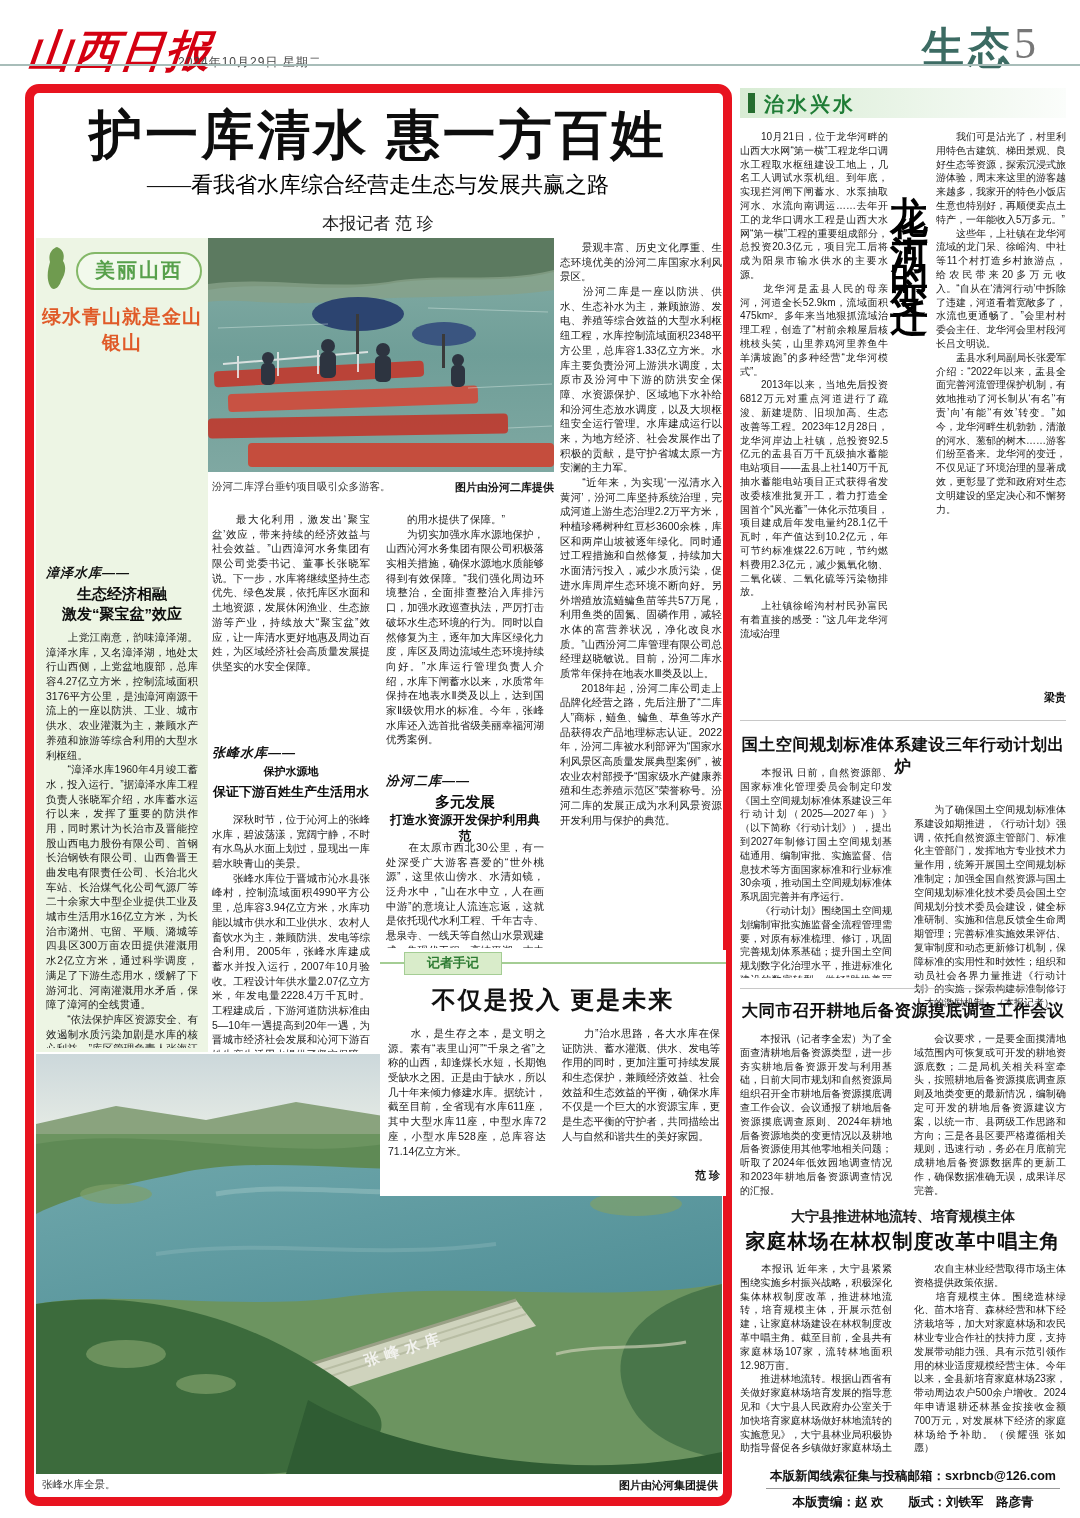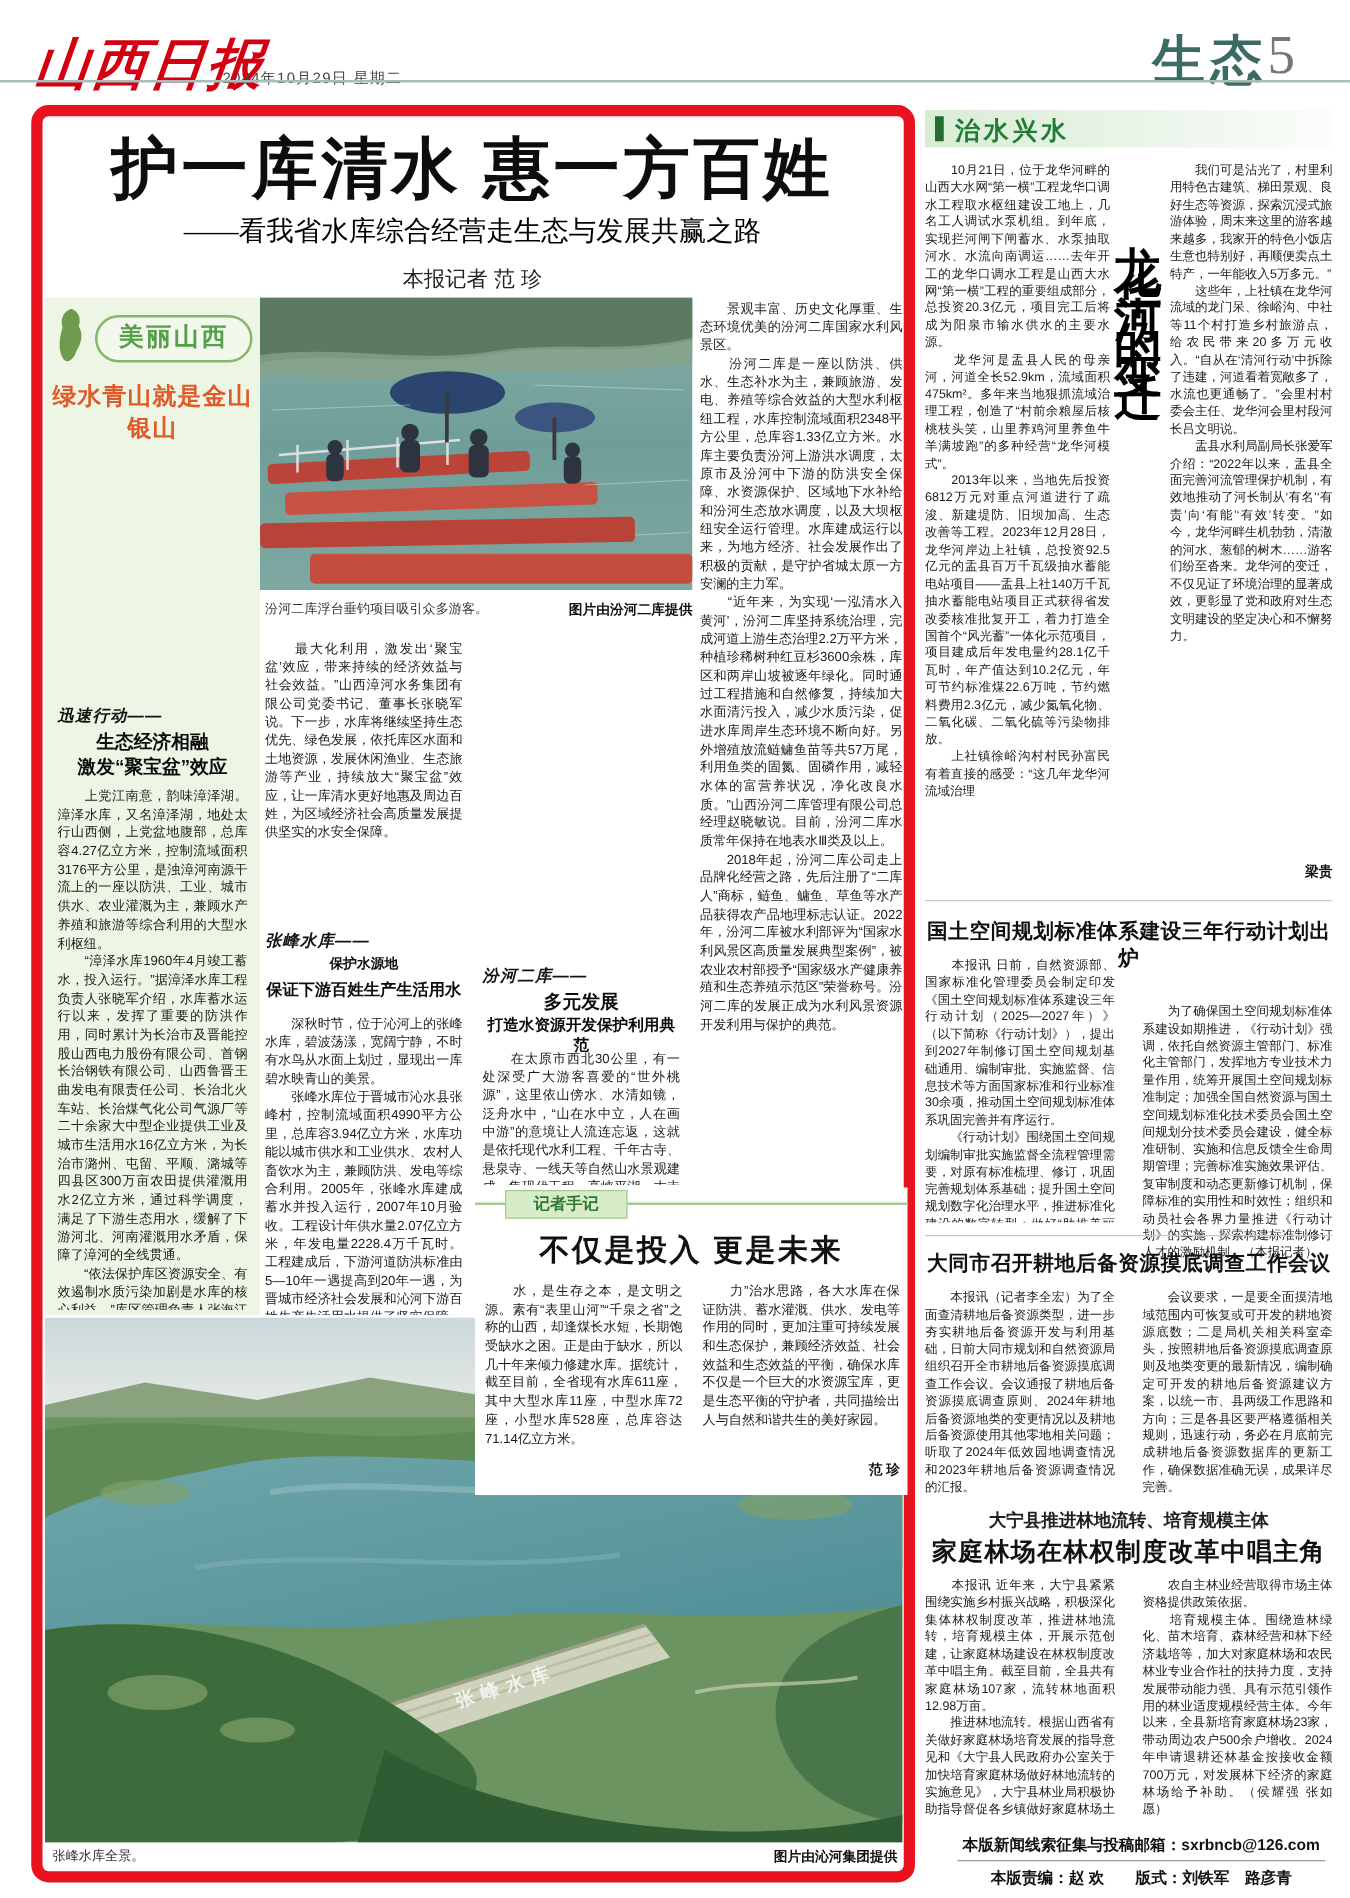--- a/index.html
+++ b/index.html
@@ -62,21 +62,21 @@
   <div class="abs byline center" style="left:40px;top:212px;width:676px;">本报记者 范 珍</div>
 
   <div class="abs green-panel" style="left:36px;top:238px;width:172px;height:814px;"></div>
   <div class="abs" style="left:44px;top:246px;width:26px;height:48px;">
     <svg width="26" height="48" viewBox="0 0 26 48">
       <path d="M13,1 C19,3 21,9 19,15 C23,21 21,29 17,35 C15,42 9,46 6,40 C2,32 4,23 6,16 C4,9 7,3 13,1 Z" fill="#6f9b4f"></path>
     </svg>
   </div>
   <div class="abs badge-pill" style="left:76px;top:252px;width:122px;height:34px;">美丽山西</div>
   <div class="abs slogan center" style="left:40px;top:304px;width:164px;">绿水青山就是金山银山</div>
-  <div class="abs kicker" style="left:46px;top:564px;">迅速行动——</div>
+  <div class="abs kicker" style="left:46px;top:564px;">漳泽水库——</div>
   <div class="abs col-title" style="left:46px;top:584px;width:152px;font-size:15px;">生态经济相融</div>
   <div class="abs col-title" style="left:46px;top:604px;width:152px;font-size:15px;">激发“聚宝盆”效应</div>
   <div class="abs feature-text clip" style="left:46px;top:630px;width:152px;height:418px;">　　上党江南意，韵味漳泽湖。漳泽水库，又名漳泽湖，地处太行山西侧，上党盆地腹部，总库容4.27亿立方米，控制流域面积3176平方公里，是浊漳河南源干流上的一座以防洪、工业、城市供水、农业灌溉为主，兼顾水产养殖和旅游等综合利用的大型水利枢纽。
 　　“漳泽水库1960年4月竣工蓄水，投入运行。”据漳泽水库工程负责人张晓军介绍，水库蓄水运行以来，发挥了重要的防洪作用，同时累计为长治市及晋能控股山西电力股份有限公司、首钢长治钢铁有限公司、山西鲁晋王曲发电有限责任公司、长治北火车站、长治煤气化公司气源厂等二十余家大中型企业提供工业及城市生活用水16亿立方米，为长治市潞州、屯留、平顺、潞城等四县区300万亩农田提供灌溉用水2亿立方米，通过科学调度，满足了下游生态用水，缓解了下游河北、河南灌溉用水矛盾，保障了漳河的全线贯通。
 　　“依法保护库区资源安全、有效遏制水质污染加剧是水库的核心利益。”库区管理负责人张海江说，“漳泽水库在运行过程中，我们坚持水质监测和库区安全巡查并重的原则，通过各种手段切实维护合法权益，在保护好库区资源、积极开拓供水市场的同时，逐步加快多元化发展的步伐。以水库为依托，利用土地资源，致力发展旅游、水产养殖等产业，在水库内进行增殖放流，建立了特色鱼类养殖基地，建成了漳泽湖国家水利风景区。此外，长治市政府还依托水库湿地建成了长治漳泽湖国家城市湿地公园。”
 　　近年来，随着生态环境的持续改善，漳泽水库已成为小天鹅、鸿雁等迁徙水鸟的重要迁徙停歇地，也是鸳鸯、花脸鸭等罕见鸟类在我省的重要越冬地。同时，漳泽湖也已成为长治及周边市民休闲旅游的主要场所，以水库大坝—湖中岛—湿地为节点的观光航线，2022年成功入选国内水路旅游客运精品航线试点单位。</div>
 
   <div class="abs" style="left:208px;top:238px;width:346px;height:234px;">
     <svg width="346" height="234" viewBox="0 0 346 234">
       <defs>
@@ -127,20 +127,22 @@
   <div class="abs caption" style="left:212px;top:480px;width:250px;">汾河二库浮台垂钓项目吸引众多游客。</div>
   <div class="abs credit" style="left:384px;top:480px;width:170px;">图片由汾河二库提供</div>
 
   <div class="abs feature-text clip" style="left:212px;top:512px;width:158px;height:228px;">　　最大化利用，激发出‘聚宝盆’效应，带来持续的经济效益与社会效益。”山西漳河水务集团有限公司党委书记、董事长张晓军说。下一步，水库将继续坚持生态优先、绿色发展，依托库区水面和土地资源，发展休闲渔业、生态旅游等产业，持续放大“聚宝盆”效应，让一库清水更好地惠及周边百姓，为区域经济社会高质量发展提供坚实的水安全保障。</div>
   <div class="abs kicker" style="left:212px;top:744px;">张峰水库——</div>
   <div class="abs col-title" style="left:212px;top:764px;width:158px;font-size:11px;">保护水源地</div>
   <div class="abs col-title" style="left:212px;top:784px;width:158px;font-size:13px;">保证下游百姓生产生活用水</div>
   <div class="abs feature-text clip" style="left:212px;top:812px;width:158px;height:240px;">　　深秋时节，位于沁河上的张峰水库，碧波荡漾，宽阔宁静，不时有水鸟从水面上划过，显现出一库碧水映青山的美景。
 　　张峰水库位于晋城市沁水县张峰村，控制流域面积4990平方公里，总库容3.94亿立方米，水库功能以城市供水和工业供水、农村人畜饮水为主，兼顾防洪、发电等综合利用。2005年，张峰水库建成蓄水并投入运行，2007年10月验收。工程设计年供水量2.07亿立方米，年发电量2228.4万千瓦时。工程建成后，下游河道防洪标准由5—10年一遇提高到20年一遇，为晋城市经济社会发展和沁河下游百姓生产生活用水提供了坚实保障。</div>
 
+  <div class="abs feature-text clip" style="left:386px;top:512px;width:158px;height:256px;">　　的用水提供了保障。”
+　　为切实加强水库水源地保护，山西沁河水务集团有限公司积极落实相关措施，确保水源地水质能够得到有效保障。“我们强化周边环境整治，全面排查整治入库排污口，加强水政巡查执法，严厉打击破坏水生态环境的行为。同时以自然修复为主，逐年加大库区绿化力度，库区及周边流域生态环境持续向好。”水库运行管理负责人介绍，水库下闸蓄水以来，水质常年保持在地表水Ⅱ类及以上，达到国家Ⅱ级饮用水的标准。今年，张峰水库还入选首批省级美丽幸福河湖优秀案例。</div>
   <div class="abs kicker" style="left:386px;top:772px;">汾河二库——</div>
   <div class="abs col-title" style="left:386px;top:792px;width:158px;font-size:15px;">多元发展</div>
   <div class="abs col-title" style="left:386px;top:812px;width:158px;font-size:12.5px;">打造水资源开发保护利用典范</div>
   <div class="abs feature-text clip" style="left:386px;top:840px;width:158px;height:108px;">　　在太原市西北30公里，有一处深受广大游客喜爱的“世外桃源”，这里依山傍水、水清如镜，泛舟水中，“山在水中立，人在画中游”的意境让人流连忘返，这就是依托现代水利工程、千年古寺、悬泉寺、一线天等自然山水景观建成，集现代工程、高峡平湖、古寺山泉、农家田园于一体，工程造型独特、人文</div>
 
   <div class="abs feature-text clip" style="left:560px;top:240px;width:162px;height:708px;">　　景观丰富、历史文化厚重、生态环境优美的汾河二库国家水利风景区。
 　　汾河二库是一座以防洪、供水、生态补水为主，兼顾旅游、发电、养殖等综合效益的大型水利枢纽工程，水库控制流域面积2348平方公里，总库容1.33亿立方米。水库主要负责汾河上游洪水调度，太原市及汾河中下游的防洪安全保障、水资源保护、区域地下水补给和汾河生态放水调度，以及大坝枢纽安全运行管理。水库建成运行以来，为地方经济、社会发展作出了积极的贡献，是守护省城太原一方安澜的主力军。
 　　“近年来，为实现‘一泓清水入黄河’，汾河二库坚持系统治理，完成河道上游生态治理2.2万平方米，种植珍稀树种红豆杉3600余株，库区和两岸山坡被逐年绿化。同时通过工程措施和自然修复，持续加大水面清污投入，减少水质污染，促进水库周岸生态环境不断向好。另外增殖放流鲢鳙鱼苗等共57万尾，利用鱼类的固氮、固磷作用，减轻水体的富营养状况，净化改良水质。”山西汾河二库管理有限公司总经理赵晓敏说。目前，汾河二库水质常年保持在地表水Ⅲ类及以上。
 　　2018年起，汾河二库公司走上品牌化经营之路，先后注册了“二库人”商标，鲢鱼、鳙鱼、草鱼等水产品获得农产品地理标志认证。2022年，汾河二库被水利部评为“国家水利风景区高质量发展典型案例”，被农业农村部授予“国家级水产健康养殖和生态养殖示范区”荣誉称号。汾河二库的发展正成为水利风景资源开发利用与保护的典范。</div>
 

